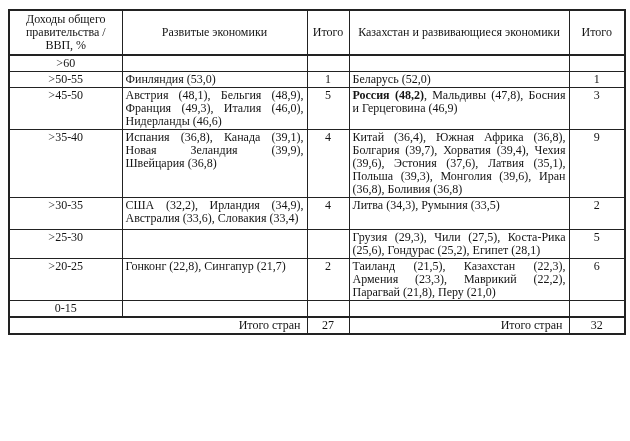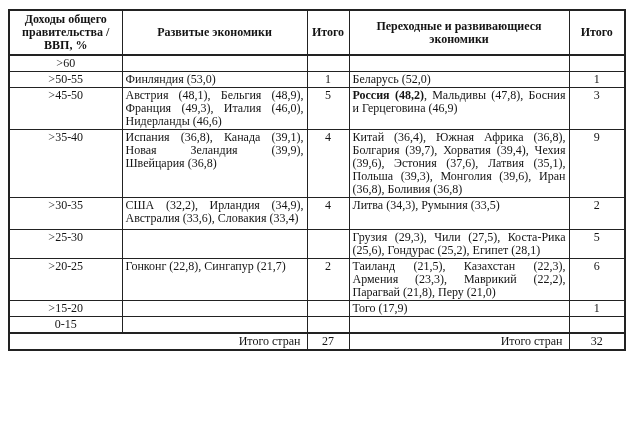--- a/index.html
+++ b/index.html
@@ -25,21 +25,21 @@
   .rev-table th, .rev-table td {
     border: 1px solid #222222;
     font-size: 12px;
     line-height: 13px;
     vertical-align: top;
     padding: 1px 3px;
     overflow: hidden;
     word-wrap: break-word;
   }
   .rev-table th {
-    font-weight: bold;
+    font-weight: normal;
     text-align: center;
     vertical-align: middle;
     padding: 2px 2px;
     border-bottom: 2px solid #222222;
   }
   td.c-range {
     text-align: center;
     padding: 1px 8px;
   }
   td.c-tot {
@@ -69,21 +69,21 @@
       <col style="width:185px">
       <col style="width:42px">
       <col style="width:220px">
       <col style="width:56px">
     </colgroup>
     <tbody>
         <tr style="height:44px">
       <th>Доходы общего правительства / ВВП, %</th>
       <th>Развитые экономики</th>
       <th>Итого</th>
-      <th>Переходные и развивающиеся экономики</th>
+      <th>Казахстан и развивающиеся экономики</th>
       <th>Итого</th>
     </tr>
     <tr style="height:14px">
       <td class="c-range">&gt;60</td>
       <td class="just"></td>
       <td class="c-tot"></td>
       <td class="just"></td>
       <td class="c-tot"></td>
     </tr>
     <tr style="height:14px">
@@ -122,27 +122,20 @@
       <td class="c-tot">5</td>
     </tr>
     <tr style="height:41px">
       <td class="c-range">&gt;20-25</td>
       <td class="just">Гонконг (22,8), Сингапур (21,7)</td>
       <td class="c-tot">2</td>
       <td class="just">Таиланд (21,5), Казахстан (22,3), Армения (23,3), Маврикий (22,2), Парагвай (21,8), Перу (21,0)</td>
       <td class="c-tot">6</td>
     </tr>
     <tr style="height:13px">
-      <td class="c-range">&gt;15-20</td>
-      <td class="just"></td>
-      <td class="c-tot"></td>
-      <td class="just">Того (17,9)</td>
-      <td class="c-tot">1</td>
-    </tr>
-    <tr style="height:13px">
       <td class="c-range">0-15</td>
       <td class="just"></td>
       <td class="c-tot"></td>
       <td class="just"></td>
       <td class="c-tot"></td>
     </tr>
     <tr class="footer-row" style="height:17px">
       <td class="f-label" colspan="2">Итого стран</td>
       <td class="c-tot">27</td>
       <td class="f-label">Итого стран</td>

